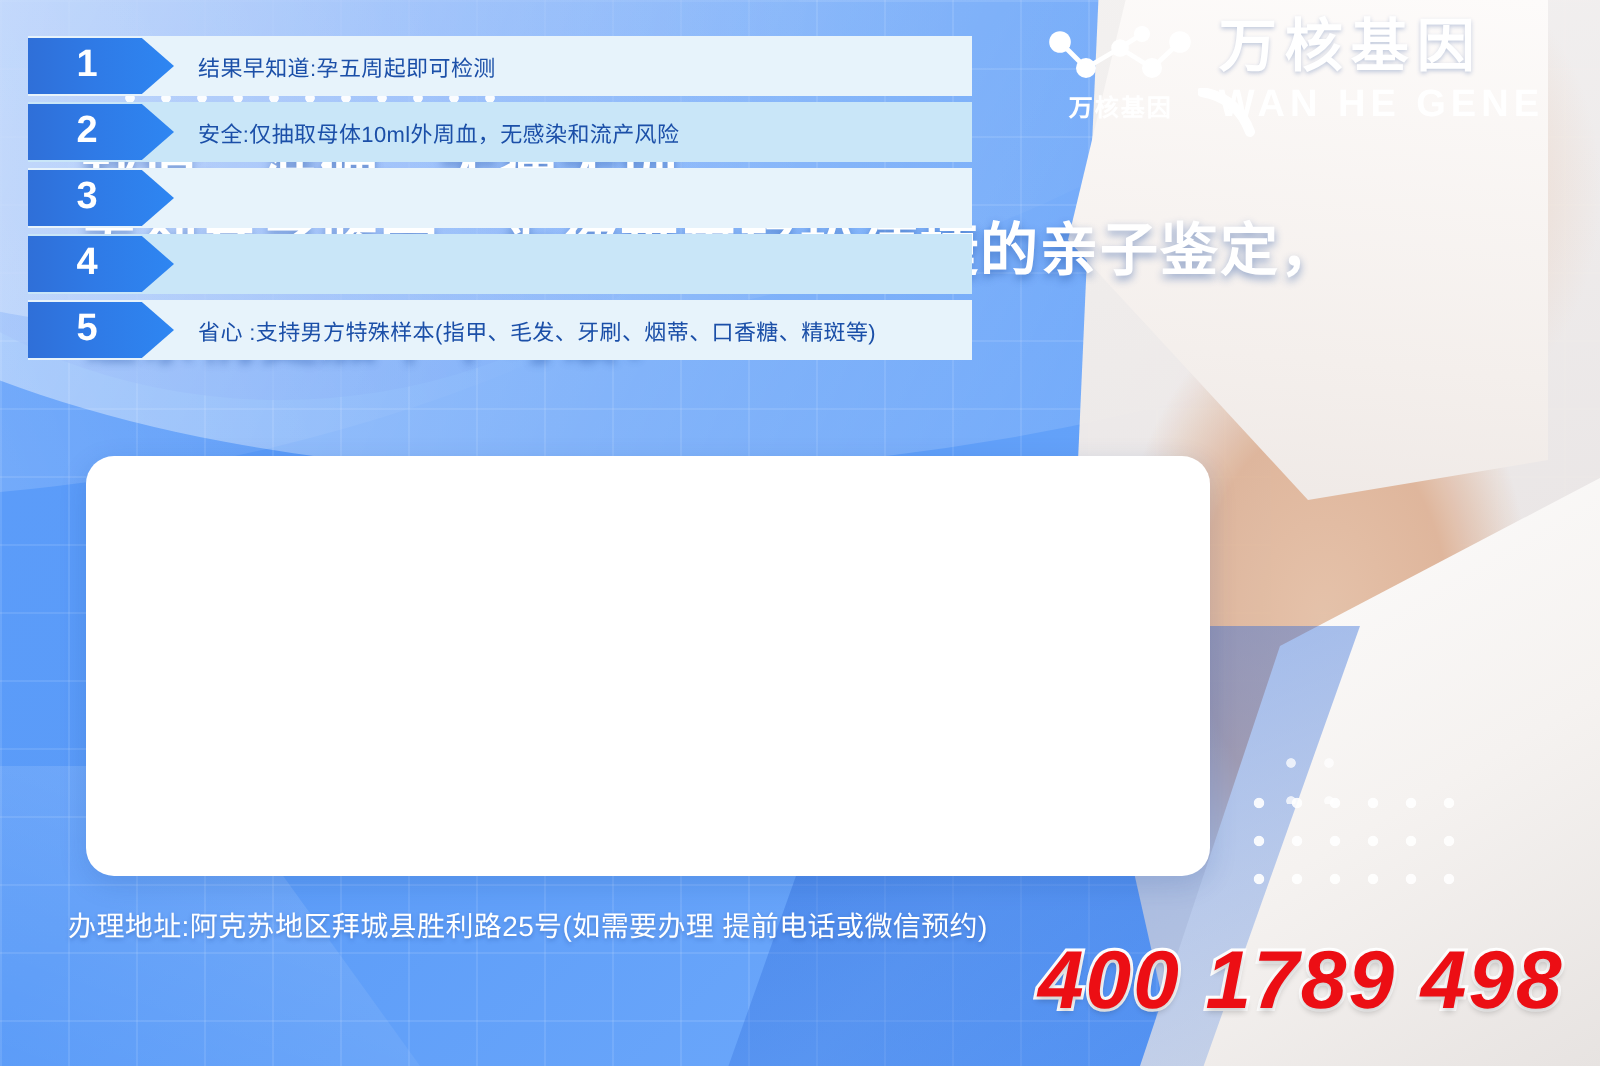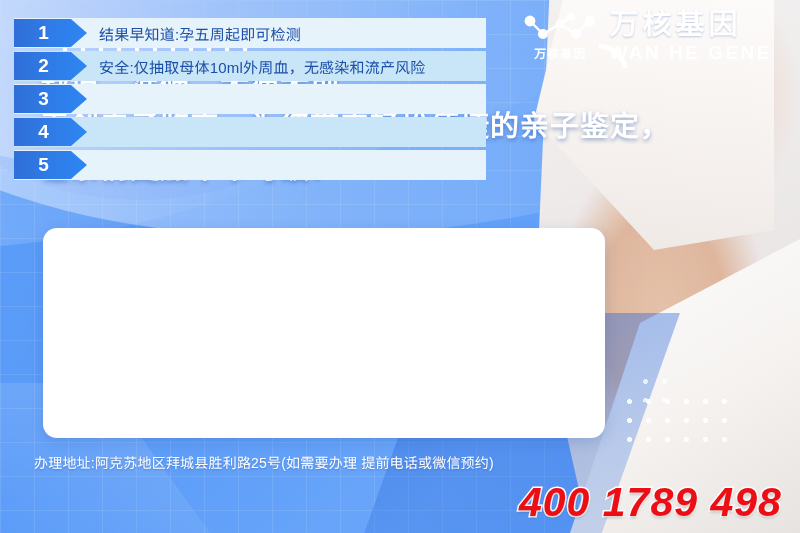--- a/index.html
+++ b/index.html
@@ -177,34 +177,34 @@
     width:73px;height:28px;
     background:linear-gradient(90deg,#2f6fd8 0%,#2f7ae6 45%,#2e86f2 100%);
     clip-path:polygon(0 0,78% 0,100% 50%,78% 100%,0 100%);
     display:flex;align-items:center;justify-content:center;
     color:#fff;font-size:19px;font-weight:bold;
     padding-right:14px;box-sizing:border-box;
   }
   .row-text{
     position:relative;z-index:2;
     margin-left:12px;
-    font-size:15px;color:#1b4fa8;
+    font-size:11px;color:#1b4fa8;
     white-space:nowrap;
     letter-spacing:.2px;
   }
 
   
   .address{
     position:absolute;left:34px;top:452px;
     color:#fff;font-size:14px;letter-spacing:.2px;
     text-shadow:0 1px 2px rgba(20,60,140,.35);
     white-space:nowrap;
   }
   .phone{
-    position:absolute;left:519px;top:479px;
+    position:absolute;left:519px;top:467px;
     font-size:41px;font-weight:bold;
     font-style:italic;
     color:#ec0e14;
     letter-spacing:1px;
     -webkit-text-stroke:3px #ffffff;
     paint-order:stroke fill;
     text-shadow:0 2px 3px rgba(0,0,0,.20);
     white-space:nowrap;
   }
 </style>
@@ -290,20 +290,21 @@
     </div>
 
     <div class="row even">
       <span class="stripe"></span>
       <span class="badge">4</span>
     </div>
 
     <div class="row odd">
       <span class="stripe"></span>
       <span class="badge">5</span>
+      <span class="row-text">省心 :支持男方特殊样本(指甲、毛发、牙刷、烟蒂、口香糖、精斑等)</span>
     </div>
 
   </div>
 
   <div class="address">办理地址:阿克苏地区拜城县胜利路25号(如需要办理 提前电话或微信预约)</div>
   <div class="phone">400 1789 498</div>
 
 </div>
 
 </body></html>

